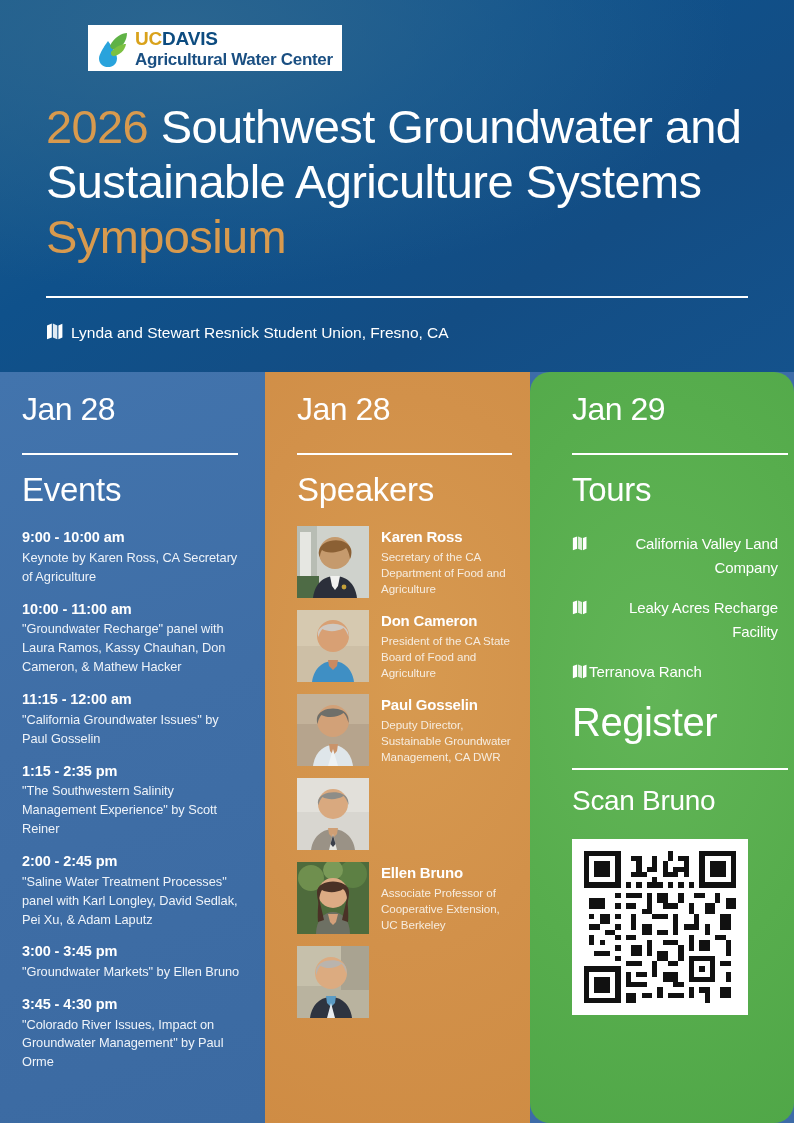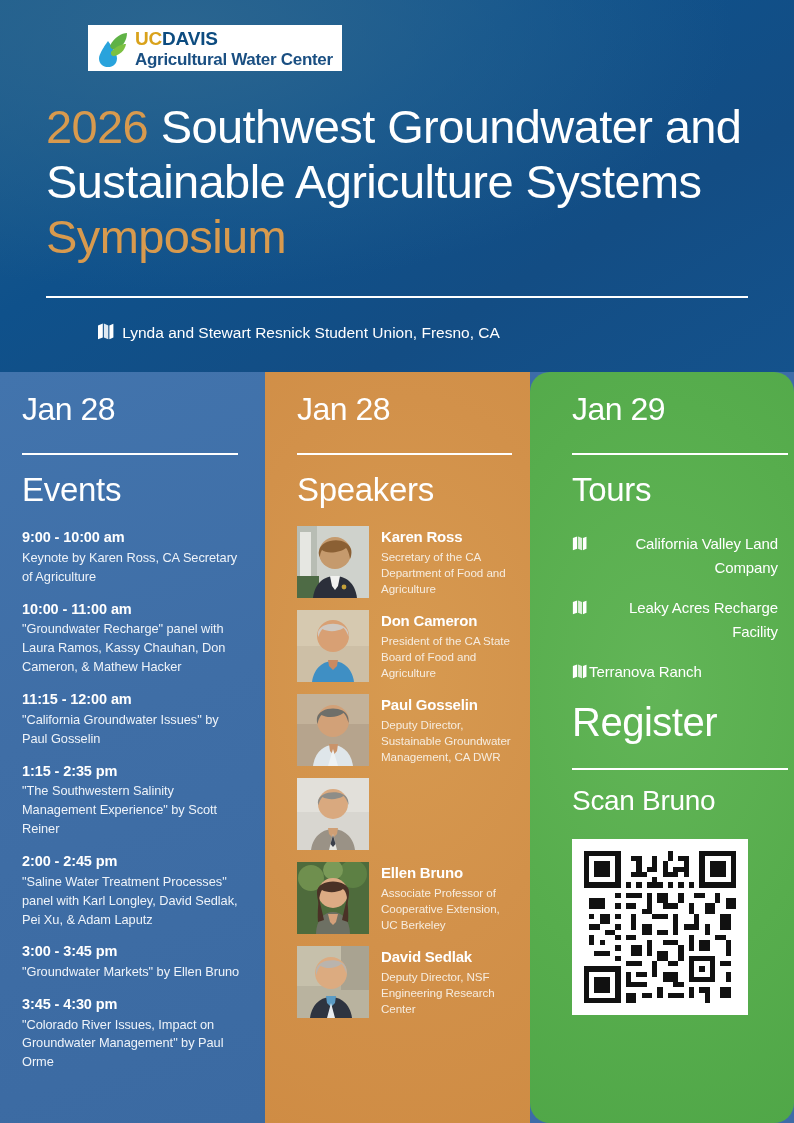--- a/index.html
+++ b/index.html
@@ -37,21 +37,21 @@
   .title .accent { color:#d89a4e; }
 
   .rule-head {
     position:absolute; left:46px; top:296px; width:702px; height:2px; background:#ffffff;
   }
   .meta-row {
     position:absolute; left:46px; top:318px; width:702px; height:30px;
     display:flex; align-items:center; color:#ffffff; font-size:15.5px;
   }
   .meta-item { display:flex; align-items:center; gap:8px; }
-  .meta-item.venue { width:505px;justify-content:center; }
+  .meta-item.venue { width:505px; }
   .ico { flex:0 0 auto; display:block; }
 
   
   .col { position:absolute; top:372px; height:751px; overflow:hidden; }
   .col-events { left:0; width:265px;
     background:linear-gradient(160deg,#4274ad 0%,#3f6ea6 45%,#3b6aa2 100%); }
   .col-speakers { left:265px; width:265px;
     background:radial-gradient(ellipse 330px 500px at 52% 40%, #d79a50 0%, #d2914a 55%, #cf8c44 100%); }
   .col-tours { left:530px; width:264px;
     background:radial-gradient(ellipse 330px 520px at 48% 42%, #62b557 0%, #57ad4d 55%, #4fa647 100%);border-radius:20px; }
@@ -289,24 +289,20 @@
             <svg viewBox="0 0 72 72">
                 <rect width="72" height="72" fill="#b9b39f"></rect>
                 <rect x="0" y="0" width="72" height="40" fill="#c6c0ab"></rect>
                 <rect x="44" y="0" width="28" height="44" fill="#a9a391"></rect>
                 <circle cx="34" cy="27" r="16" fill="#dcab80"></circle>
                 <path d="M19 24c2-12 27-13 30-2 .8 3 .5 6 .5 6-2-8-5-10-5-10-6 5-16 5-21 2 0 0-3 3-4 9 0 0-1-3-.5-5z" fill="#b9b4ae"></path>
                 <path d="M13 72c2-15 12-21 21-21s19 6 21 21z" fill="#2e3440"></path>
                 <path d="M29 50h10l-1 7-4 4-4-4z" fill="#5b9bc4"></path>
                 <path d="M34 57l-4 15h8z" fill="#e9ecef"></path>
               </svg>
-          </div>
-          <div class="sp-txt">
-            <div class="sp-name">David Sedlak</div>
-            <div class="sp-role">Deputy Director, NSF Engineering Research Center</div>
           </div>
         </div>
 
       </div>
     </div>
   </div>
 
   <div class="col col-tours">
     <div class="col-inner">
       <div class="daylabel">Jan 29</div>

